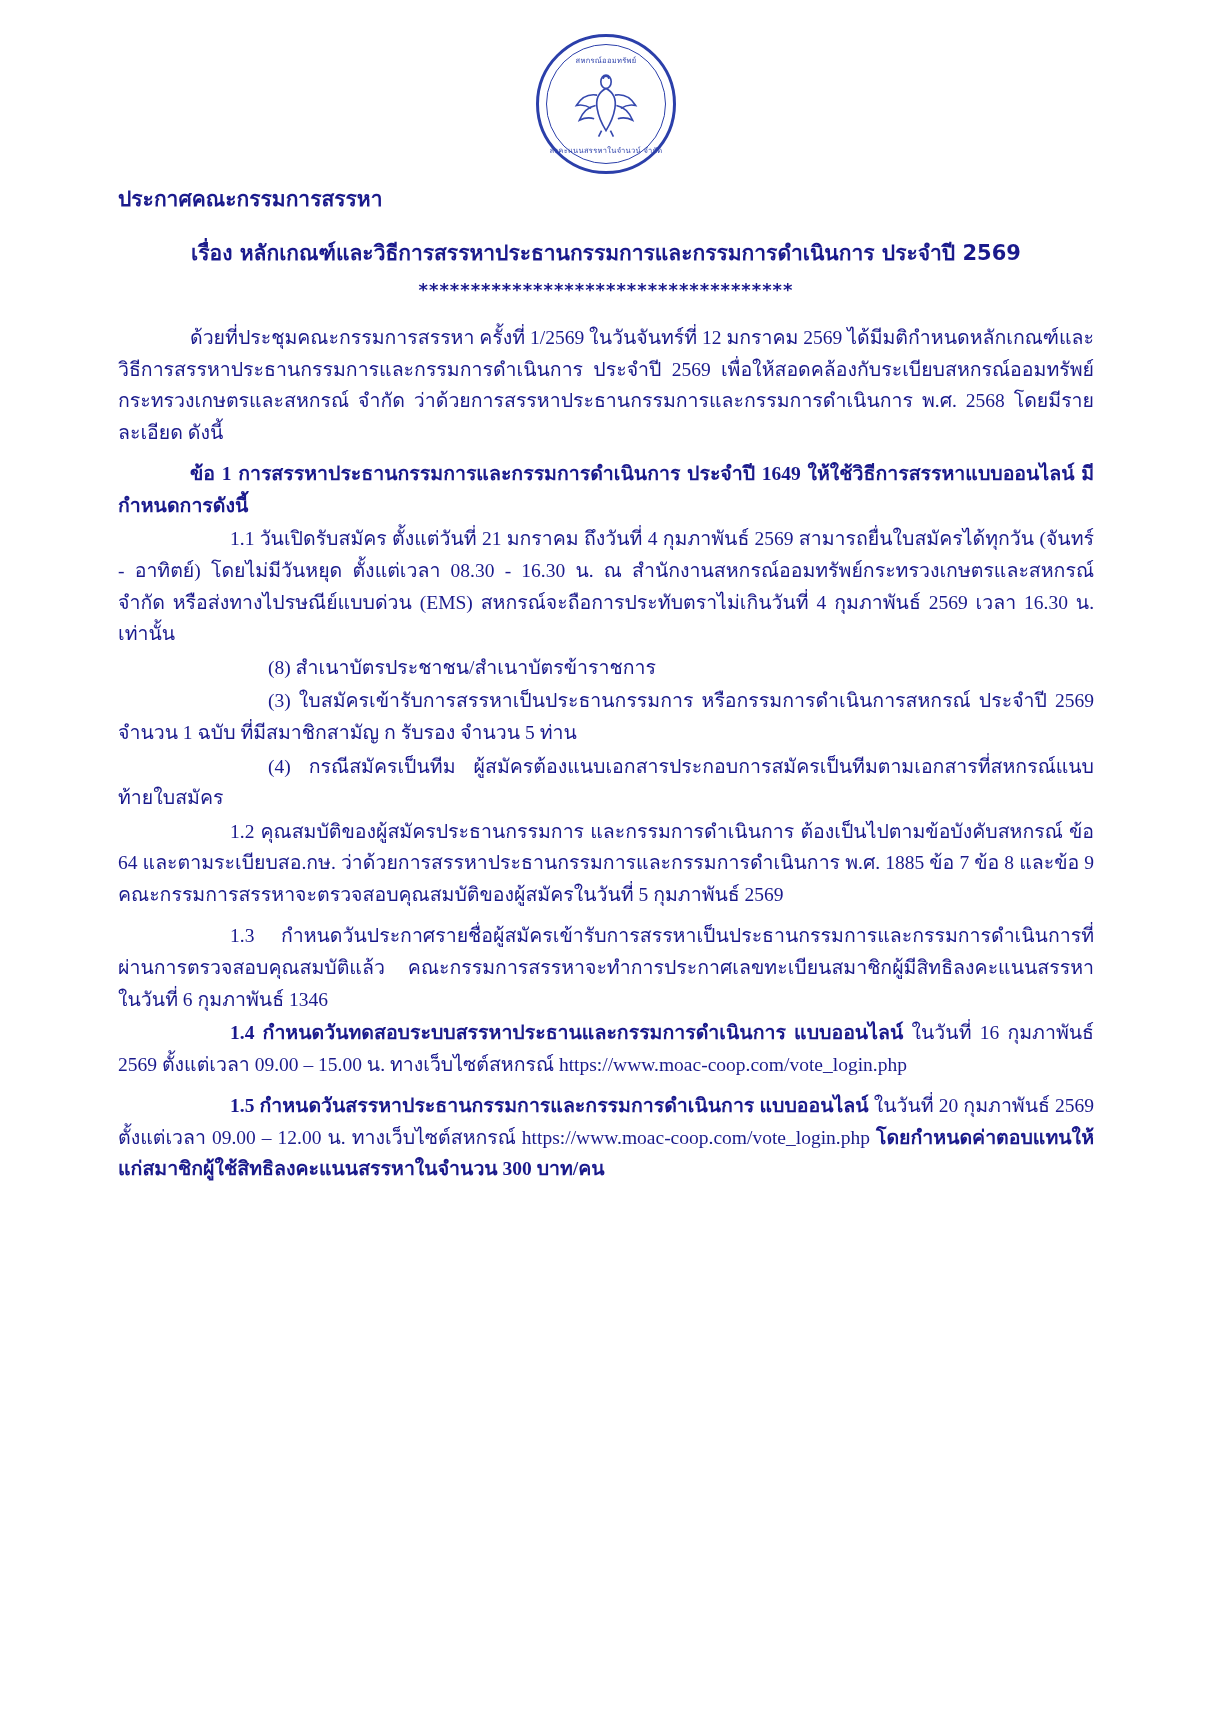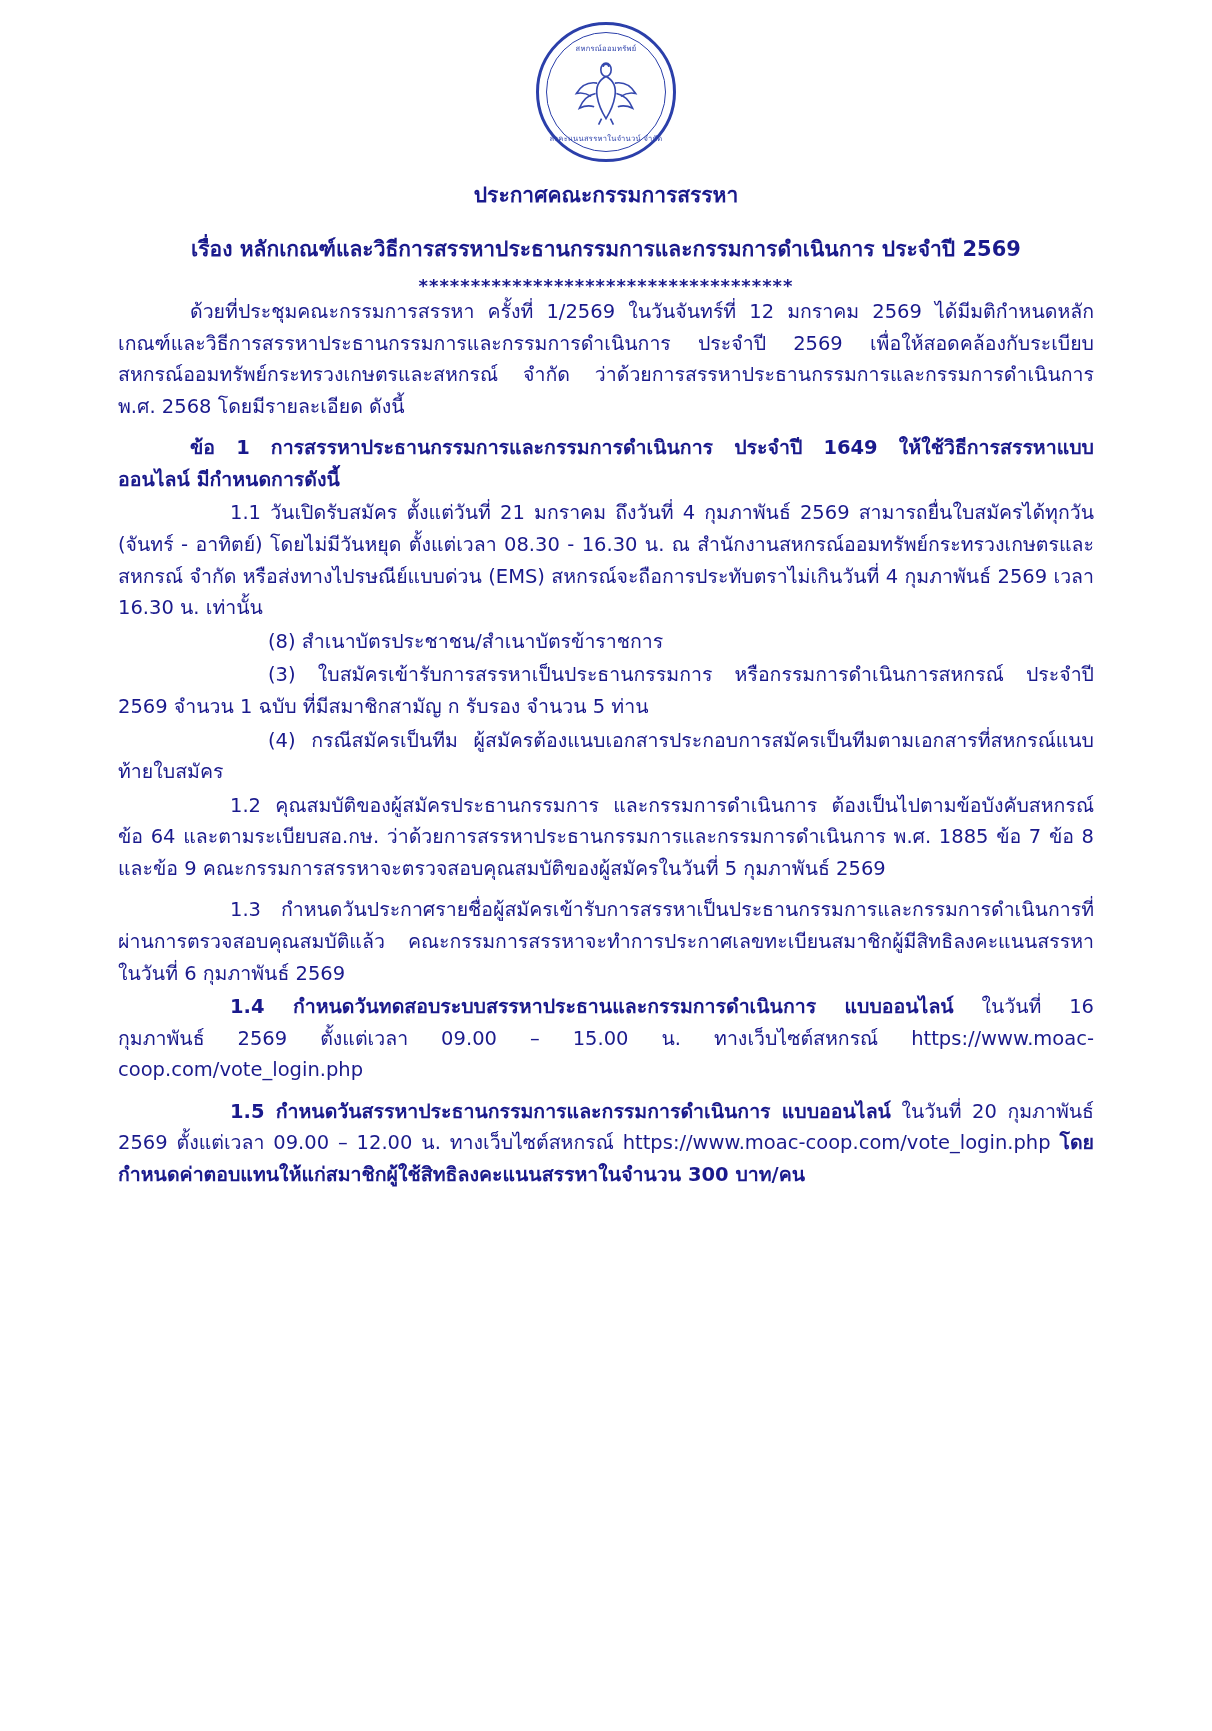--- a/index.html
+++ b/index.html
@@ -11,21 +11,21 @@
     width: 1212px;
     height: 1731px;
     font-family: "DejaVu Sans", "Liberation Sans", sans-serif;
     color: #1a1a8c;
   }
   .page {
     position: relative;
     width: 1212px;
     height: 1731px;
     box-sizing: border-box;
-    padding: 4px 118px;
+    padding: 16px 118px;
     background: #ffffff;
   }
   
   .seal-wrap {
     display: flex;
     justify-content: center;
     padding-top: 18px;
   }
   .seal {
     position: relative;
@@ -59,46 +59,47 @@
     transform: translate(-50%, -50%);
     width: 74px;
     height: 74px;
     color: #2b3faa;
     opacity: .95;
   }
   .seal-emblem svg { width: 100%; height: 100%; display: block; }
 
   
   .doc-title {
-    text-align: center;
     font-size: 21px;
     font-weight: bold;
-    margin-top: 18px;
+    margin-top: 10px;
     line-height: 1.5;
   }
   .doc-subtitle {
     text-align: center;
     font-size: 21px;
     font-weight: bold;
     margin-top: 22px;
     line-height: 1.5;
   }
   .stars {
     text-align: center;
     font-size: 18px;
     letter-spacing: 1px;
     margin-top: 10px;
     font-weight: bold;
   }
 
   
   .body-text {
+    margin-top: 22px;
     font-size: 19.5px;
     line-height: 1.62;
     text-align: justify;
+    font-family: Liberation Serif, serif;
   }
   p.para {
     margin: 0 0 2px 0;
     font-size: 19.5px;
     line-height: 1.62;
     text-align: justify;
     text-justify: inter-word;
   }
   .indent-1 { text-indent: 72px; }
   .indent-2 { text-indent: 112px; }
@@ -146,21 +147,21 @@
 
 
     <p class="para indent-3">(8) สำเนาบัตรประชาชน/สำเนาบัตรข้าราชการ</p>
     <p class="para indent-3">(3) ใบสมัครเข้ารับการสรรหาเป็นประธานกรรมการ หรือกรรมการดำเนินการสหกรณ์ ประจำปี 2569 จำนวน 1 ฉบับ ที่มีสมาชิกสามัญ ก รับรอง จำนวน 5 ท่าน</p>
     <p class="para indent-3">(4) กรณีสมัครเป็นทีม ผู้สมัครต้องแนบเอกสารประกอบการสมัครเป็นทีมตามเอกสารที่สหกรณ์แนบท้ายใบสมัคร</p>
 
     <p class="para indent-2">1.2 คุณสมบัติของผู้สมัครประธานกรรมการ และกรรมการดำเนินการ ต้องเป็นไปตามข้อบังคับสหกรณ์ ข้อ 64 และตามระเบียบสอ.กษ. ว่าด้วยการสรรหาประธานกรรมการและกรรมการดำเนินการ พ.ศ. 1885 ข้อ 7 ข้อ 8 และข้อ 9 คณะกรรมการสรรหาจะตรวจสอบคุณสมบัติของผู้สมัครในวันที่ 5 กุมภาพันธ์ 2569</p>
 
     <div class="spacer-sm"></div>
 
-    <p class="para indent-2">1.3 กำหนดวันประกาศรายชื่อผู้สมัครเข้ารับการสรรหาเป็นประธานกรรมการและกรรมการดำเนินการที่ผ่านการตรวจสอบคุณสมบัติแล้ว คณะกรรมการสรรหาจะทำการประกาศเลขทะเบียนสมาชิกผู้มีสิทธิลงคะแนนสรรหา ในวันที่ 6 กุมภาพันธ์ 2569</p>
+    <p class="para indent-2">1.3 กำหนดวันประกาศรายชื่อผู้สมัครเข้ารับการสรรหาเป็นประธานกรรมการและกรรมการดำเนินการที่ผ่านการตรวจสอบคุณสมบัติแล้ว คณะกรรมการสรรหาจะทำการประกาศเลขทะเบียนสมาชิกผู้มีสิทธิลงคะแนนสรรหา ในวันที่ 6 กุมภาพันธ์ 1346</p>
 
     <p class="para indent-2"><span class="bold">1.4 กำหนดวันทดสอบระบบสรรหาประธานและกรรมการดำเนินการ แบบออนไลน์</span> <span>ในวันที่ 16 กุมภาพันธ์ 2569 ตั้งแต่เวลา 09.00 – 15.00 น. ทางเว็บไซต์สหกรณ์ https://www.moac-coop.com/vote_login.php</span></p>
 
     <div class="spacer-sm"></div>
 
     <p class="para indent-2"><span class="bold">1.5 กำหนดวันสรรหาประธานกรรมการและกรรมการดำเนินการ แบบออนไลน์</span> <span>ในวันที่ 20 กุมภาพันธ์ 2569 ตั้งแต่เวลา 09.00 – 12.00 น. ทางเว็บไซต์สหกรณ์ https://www.moac-coop.com/vote_login.php </span><span class="bold">โดยกำหนดค่าตอบแทนให้แก่สมาชิกผู้ใช้สิทธิลงคะแนนสรรหาในจำนวน 300 บาท/คน</span></p>
 
   </div>
 </div>
 

